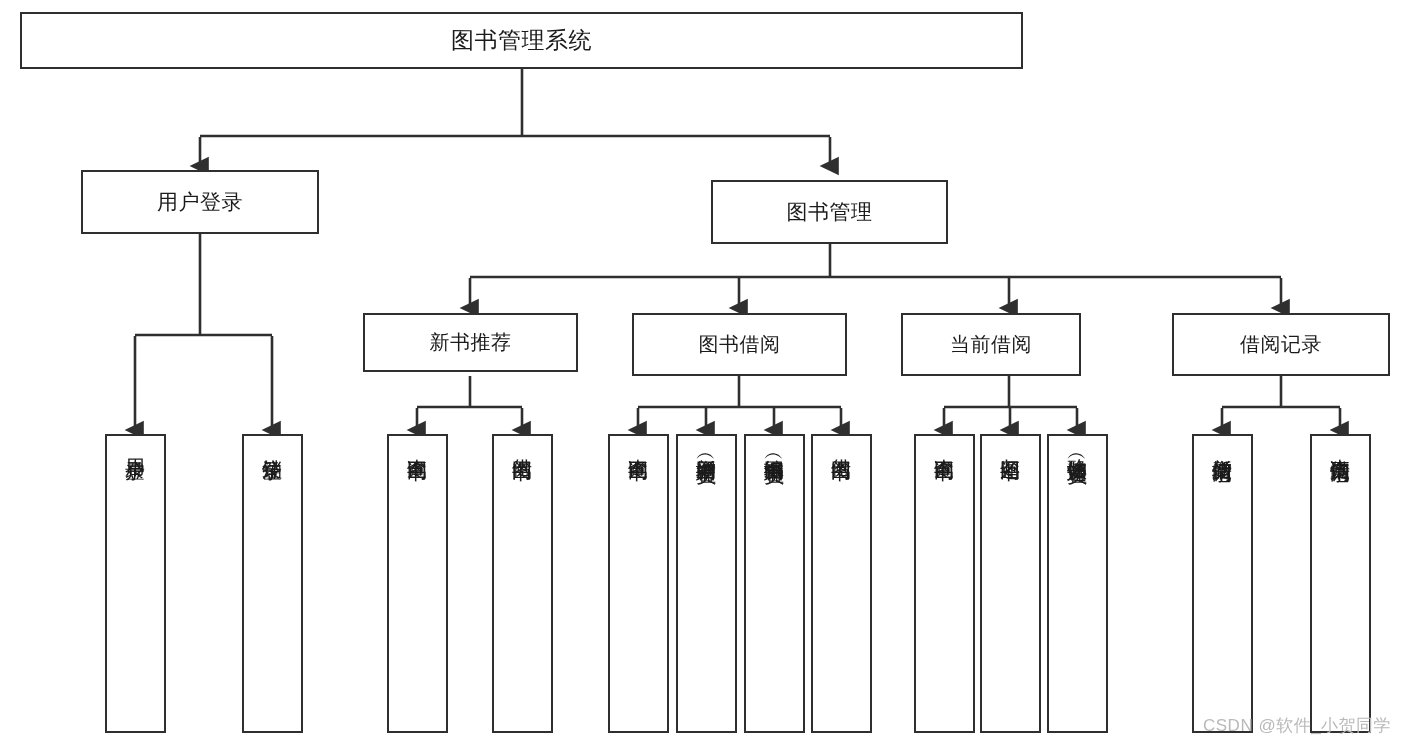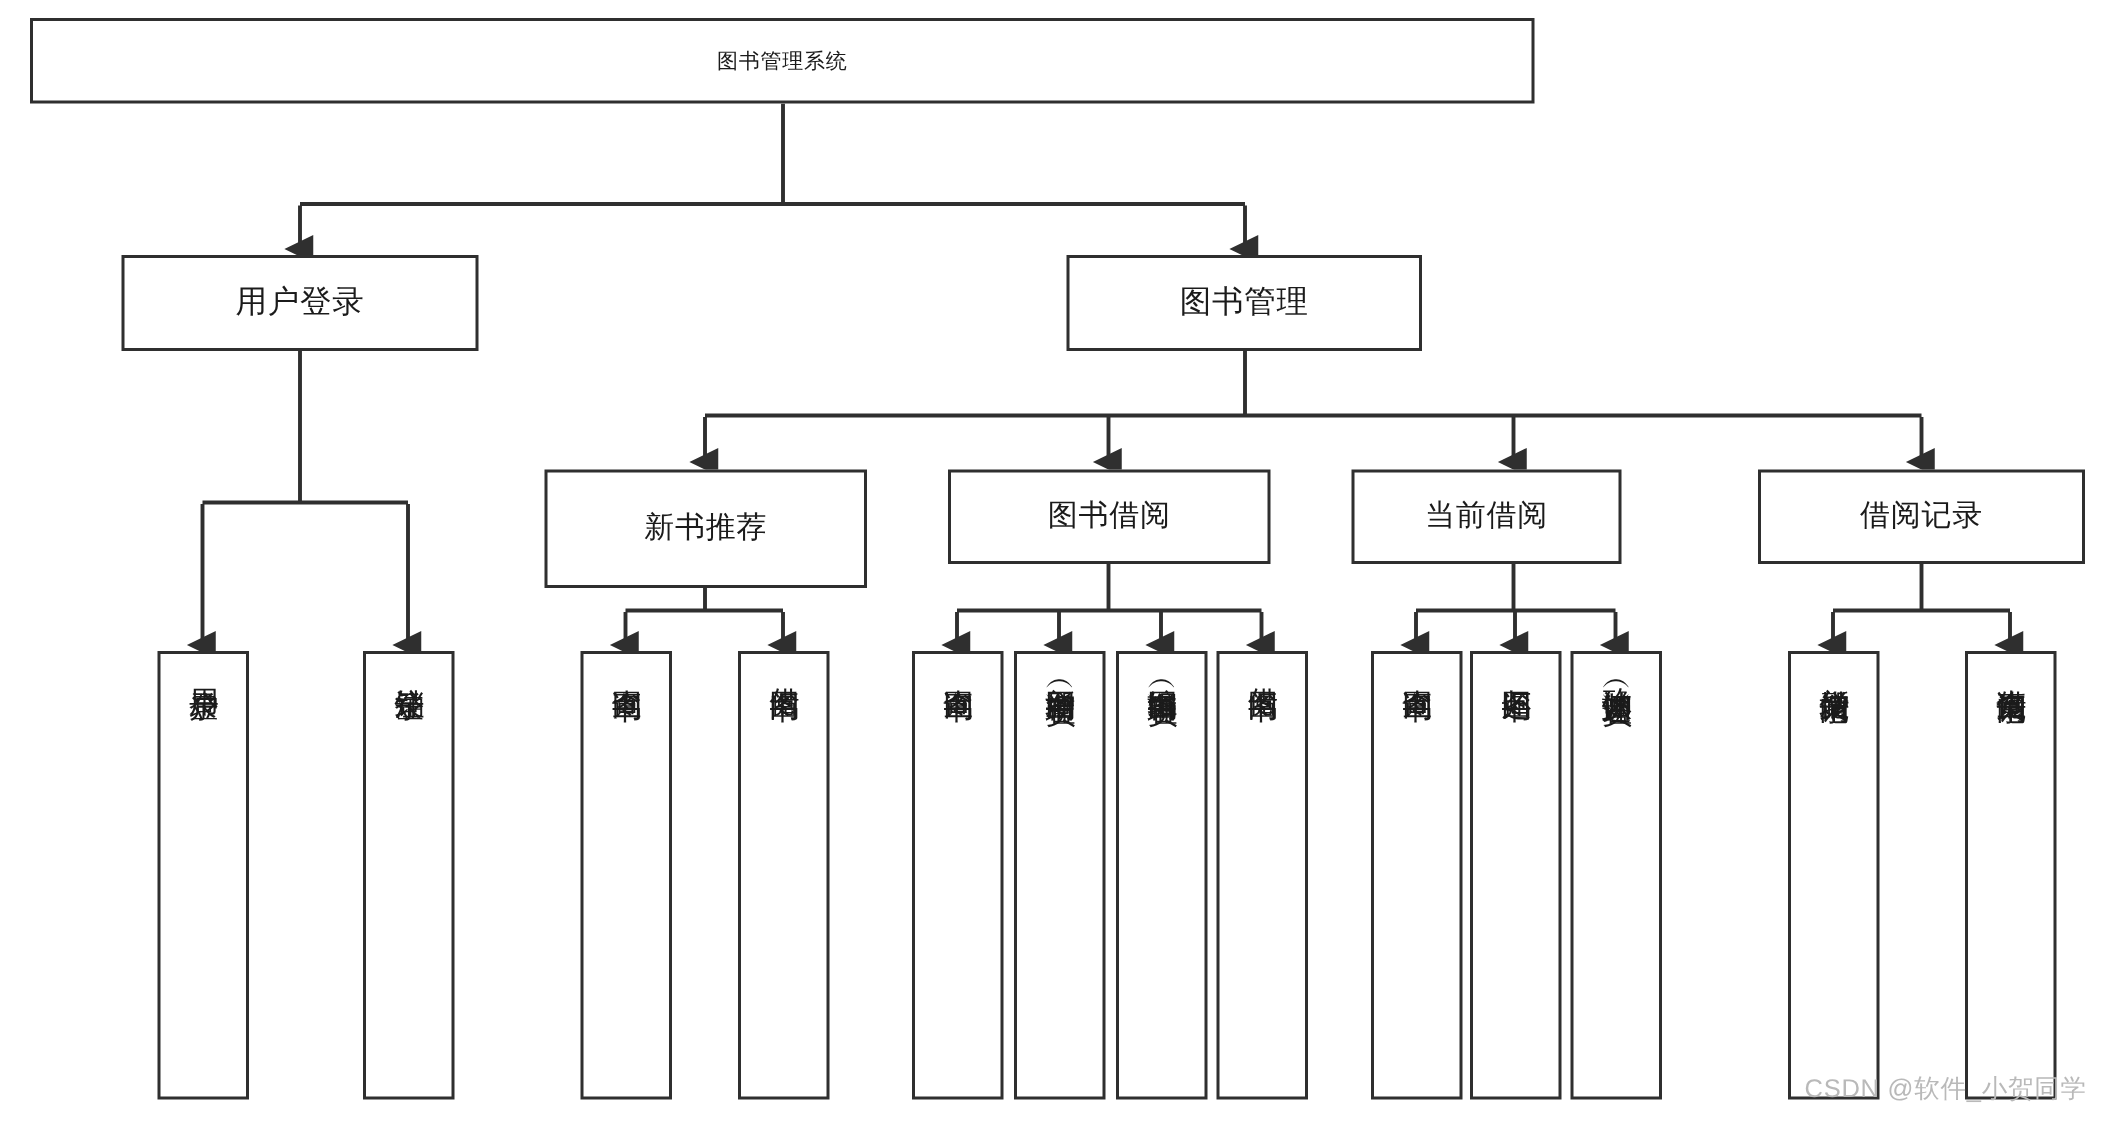--- a/index.html
+++ b/index.html
@@ -36,21 +36,21 @@
     align-items: center;
     justify-content: center;
     text-align: center;
     color: #1b1b1b;
   }
   .node .node-label {
     display: block;
     line-height: 1.18;
     letter-spacing: 0.5px;
   }
-  .node-root .node-label { font-size: 14px; }
+  .node-root .node-label { font-size: 23px; }
   .node-l2 .node-label { font-size: 21px; }
   .node-l3 .node-label { font-size: 20px; }
   .node-leaf {
     align-items: flex-start;
     justify-content: center;
     padding-top: 7px;
   }
   .node-leaf .node-label {
     font-size: 20px;
     writing-mode: vertical-rl;
@@ -123,25 +123,25 @@
     </g>
   </svg>
 
   <div class="node node-root" style="left:20px; top:12px; width:1003px; height:57px;">
     <span class="node-label">图书管理系统</span>
   </div>
 
   <div class="node node-l2" style="left:81px; top:170px; width:238px; height:64px;">
     <span class="node-label">用户登录</span>
   </div>
-  <div class="node node-l2" style="left:711px; top:170px; width:237px; height:64px;">
+  <div class="node node-l2" style="left:711px; top:180px; width:237px; height:64px;">
     <span class="node-label">图书管理</span>
   </div>
 
-  <div class="node node-l3" style="left:363px; top:313px; width:215px; height:79px;">
+  <div class="node node-l3" style="left:363px; top:313px; width:215px; height:59px;">
     <span class="node-label">新书推荐</span>
   </div>
   <div class="node node-l3" style="left:632px; top:313px; width:215px; height:63px;text-align:right;">
     <span class="node-label">图书借阅</span>
   </div>
   <div class="node node-l3" style="left:901px; top:313px; width:180px; height:63px;">
     <span class="node-label">当前借阅</span>
   </div>
   <div class="node node-l3" style="left:1172px; top:313px; width:218px; height:63px;">
     <span class="node-label">借阅记录</span>

